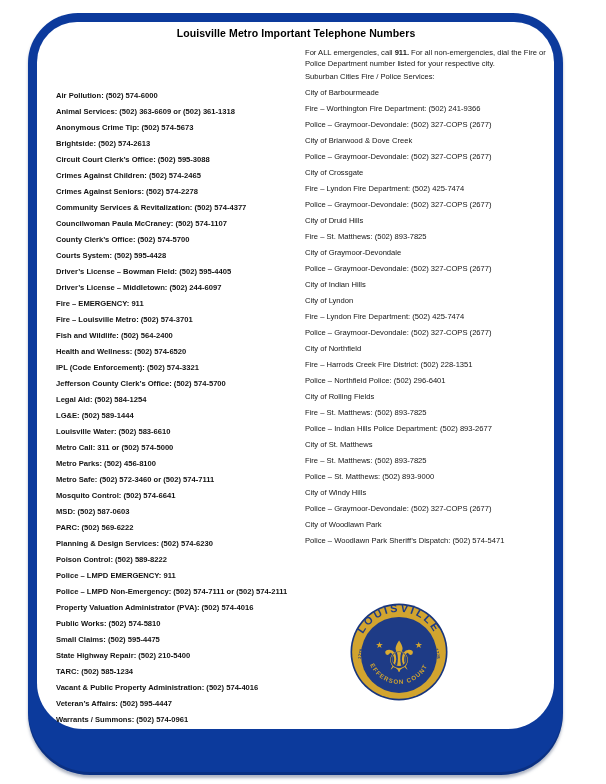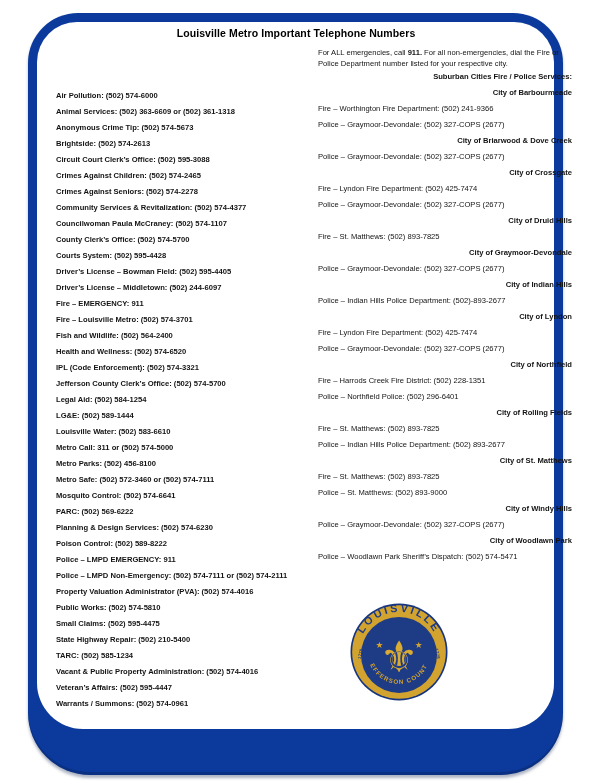--- a/index.html
+++ b/index.html
@@ -23,25 +23,25 @@
     position:absolute;left:37px;top:22px;width:518px;height:741px;
   }
   .title{
     text-align:center;font-weight:bold;font-size:10.5px;line-height:12px;
     margin-top:5px;letter-spacing:.1px;color:#000;
   }
   .left-col{position:absolute;left:19px;top:18px;width:260px;margin-top:48px;}
   .left-col .entry{
     font-weight:bold;font-size:7.6px;line-height:16px;white-space:nowrap;
   }
-  .right-col{position:absolute;left:281px;top:26px;width:254px;font-size:7.6px;}
+  .right-col{position:absolute;left:268px;top:26px;width:254px;font-size:7.6px;}
   .intro{margin:0;line-height:10.5px;}
   .intro b{font-weight:bold;}
   .line{line-height:16px;white-space:nowrap;}
-  .section-heading,.city-name{font-weight:bold;text-align:right;}
+  .section-heading,.city-name{font-weight:normal;}
   .logo{position:absolute;left:313px;top:581px;width:98px;height:98px;}
   .seal-top{font-size:11px;font-weight:bold;fill:#1e3b86;letter-spacing:2.6px;}
   .seal-bottom{font-size:6.3px;font-weight:bold;fill:#d2a42f;letter-spacing:1.1px;}
   .seal-year{font-size:4.3px;font-weight:bold;fill:#1e3b86;text-anchor:middle;letter-spacing:.3px;}
   .seal-star{font-size:9px;fill:#d2a42f;text-anchor:middle;}
   .seal-fleur{font-size:44px;fill:#d9ab32;text-anchor:middle;font-family:"DejaVu Sans",sans-serif;}
 </style>
 </head>
 <body>
 
@@ -72,20 +72,21 @@
       <div class="entry">Health and Wellness: (502) 574-6520</div>
       <div class="entry">IPL (Code Enforcement): (502) 574-3321</div>
       <div class="entry">Jefferson County Clerk’s Office: (502) 574-5700</div>
       <div class="entry">Legal Aid: (502) 584-1254</div>
       <div class="entry">LG&amp;E: (502) 589-1444</div>
       <div class="entry">Louisville Water: (502) 583-6610</div>
       <div class="entry">Metro Call: 311 or (502) 574-5000</div>
       <div class="entry">Metro Parks: (502) 456-8100</div>
       <div class="entry">Metro Safe: (502) 572-3460 or (502) 574-7111</div>
       <div class="entry">Mosquito Control: (502) 574-6641</div>
+      <div class="entry">MSD: (502) 587-0603</div>
       <div class="entry">PARC: (502) 569-6222</div>
       <div class="entry">Planning &amp; Design Services: (502) 574-6230</div>
       <div class="entry">Poison Control: (502) 589-8222</div>
       <div class="entry">Police – LMPD EMERGENCY: 911</div>
       <div class="entry">Police – LMPD Non-Emergency: (502) 574-7111 or (502) 574-2111</div>
       <div class="entry">Property Valuation Administrator (PVA): (502) 574-4016</div>
       <div class="entry">Public Works: (502) 574-5810</div>
       <div class="entry">Small Claims: (502) 595-4475</div>
       <div class="entry">State Highway Repair: (502) 210-5400</div>
       <div class="entry">TARC: (502) 585-1234</div>
@@ -104,21 +105,20 @@
         <div class="line city-name">City of Briarwood &amp; Dove Creek</div>
         <div class="line">Police – Graymoor-Devondale: (502) 327-COPS (2677)</div>
         <div class="line city-name">City of Crossgate</div>
         <div class="line">Fire – Lyndon Fire Department: (502) 425-7474</div>
         <div class="line">Police – Graymoor-Devondale: (502) 327-COPS (2677)</div>
         <div class="line city-name">City of Druid Hills</div>
         <div class="line">Fire – St. Matthews: (502) 893-7825</div>
         <div class="line city-name">City of Graymoor-Devondale</div>
         <div class="line">Police – Graymoor-Devondale: (502) 327-COPS (2677)</div>
         <div class="line city-name">City of Indian Hills</div>
-        <div class="line">Police – Indian Hills Police Department: (502)-893-2677</div>
         <div class="line city-name">City of Lyndon</div>
         <div class="line">Fire – Lyndon Fire Department: (502) 425-7474</div>
         <div class="line">Police – Graymoor-Devondale: (502) 327-COPS (2677)</div>
         <div class="line city-name">City of Northfield</div>
         <div class="line">Fire – Harrods Creek Fire District: (502) 228-1351</div>
         <div class="line">Police – Northfield Police: (502) 296-6401</div>
         <div class="line city-name">City of Rolling Fields</div>
         <div class="line">Fire – St. Matthews: (502) 893-7825</div>
         <div class="line">Police – Indian Hills Police Department: (502) 893-2677</div>
         <div class="line city-name">City of St. Matthews</div>

